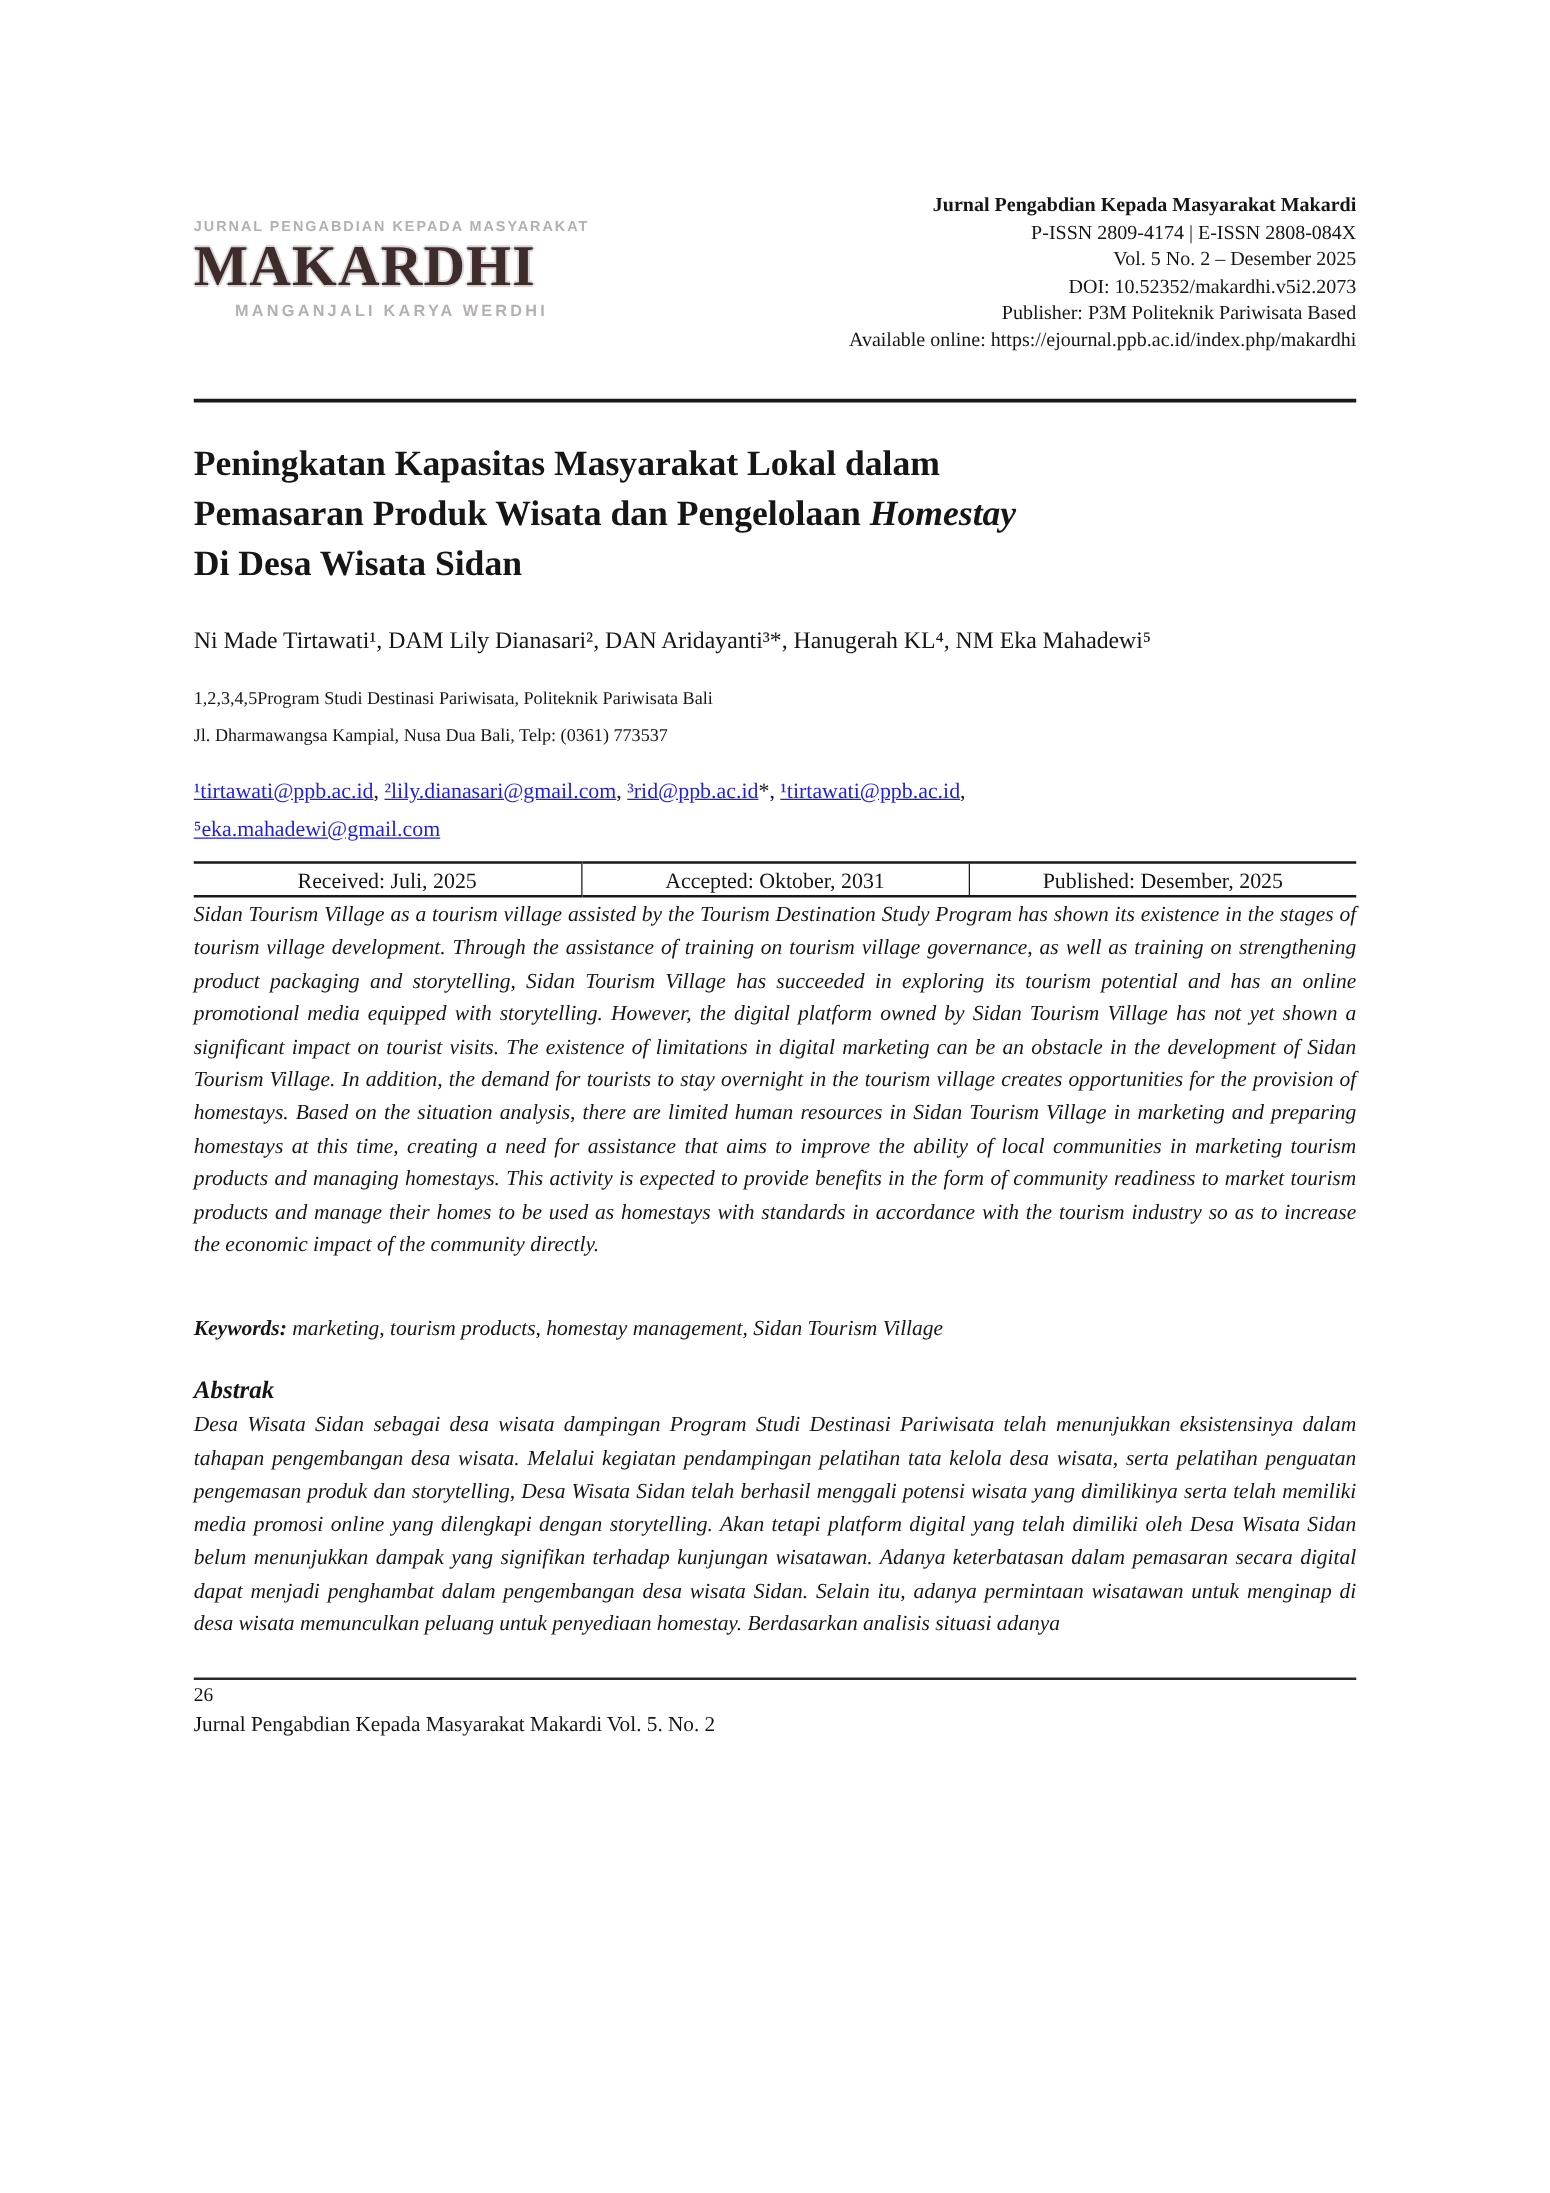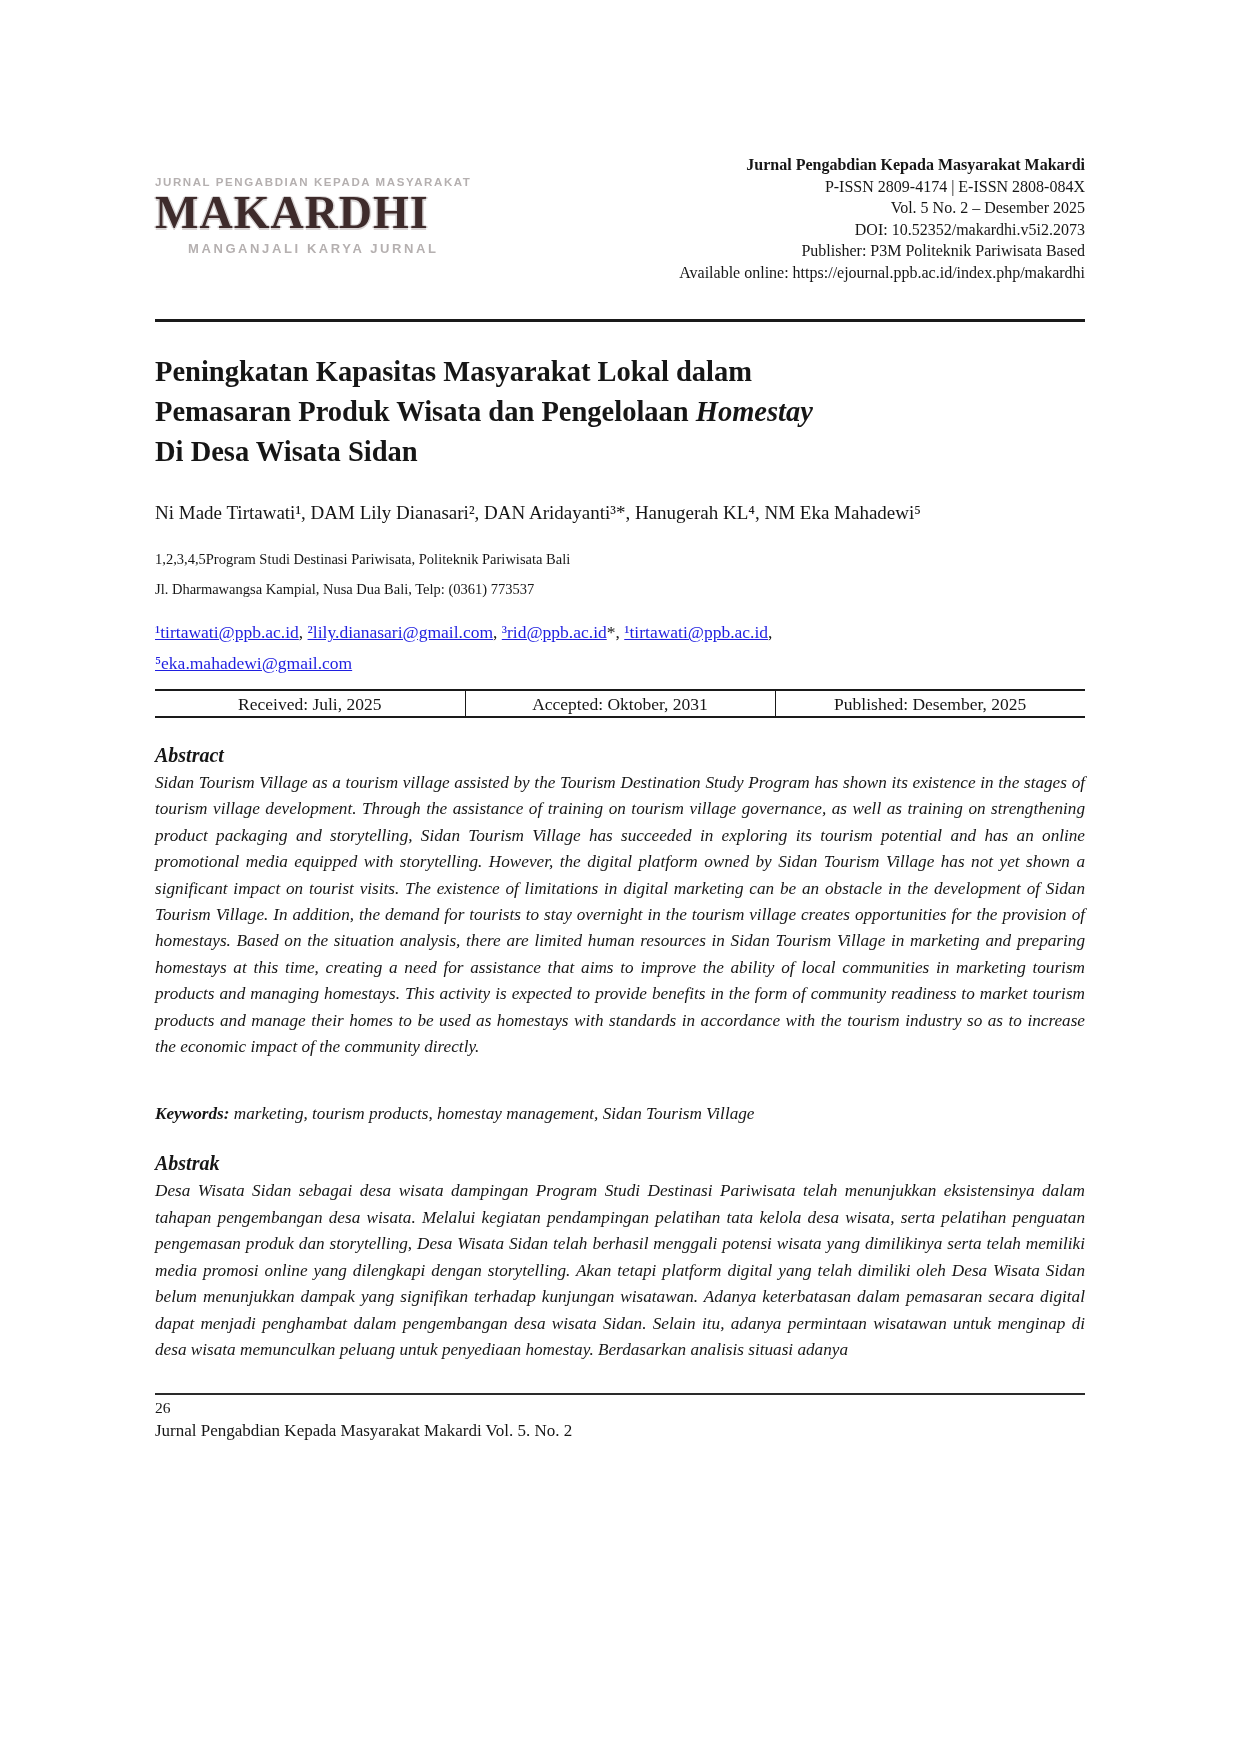--- a/index.html
+++ b/index.html
@@ -76,21 +76,21 @@
 </style>
 </head>
 <body>
 
 <div class="page">
 
   <div class="header">
     <div class="logo">
       <div class="logo-top">JURNAL PENGABDIAN KEPADA MASYARAKAT</div>
       <div class="logo-main">MAKARDHI</div>
-      <div class="logo-tagline">MANGANJALI KARYA JURNAL</div>
+      <div class="logo-tagline">MANGANJALI KARYA WERDHI</div>
     </div>
     <div class="meta">
       <div class="meta-line meta-line-bold">Jurnal Pengabdian Kepada Masyarakat Makardi</div>
       <div class="meta-line">P-ISSN 2809-4174 | E-ISSN 2808-084X</div>
       <div class="meta-line">Vol. 5 No. 2 – Desember 2025</div>
       <div class="meta-line">DOI: 10.52352/makardhi.v5i2.2073</div>
       <div class="meta-line">Publisher: P3M Politeknik Pariwisata Based</div>
       <div class="meta-line">Available online: https://ejournal.ppb.ac.id/index.php/makardhi</div>
     </div>
   </div>
@@ -109,21 +109,20 @@
   <table class="dates-table">
     <tbody>
         <tr>
       <td>Received: Juli, 2025</td>
       <td>Accepted: Oktober, 2031</td>
       <td>Published: Desember, 2025</td>
     </tr>
   </tbody>
     </table>
 
-  <h2 class="sec-heading">Abstract</h2>
   <p class="abs-body">Sidan Tourism Village as a tourism village assisted by the Tourism Destination Study Program has shown its existence in the stages of tourism village development. Through the assistance of training on tourism village governance, as well as training on strengthening product packaging and storytelling, Sidan Tourism Village has succeeded in exploring its tourism potential and has an online promotional media equipped with storytelling. However, the digital platform owned by Sidan Tourism Village has not yet shown a significant impact on tourist visits. The existence of limitations in digital marketing can be an obstacle in the development of Sidan Tourism Village. In addition, the demand for tourists to stay overnight in the tourism village creates opportunities for the provision of homestays. Based on the situation analysis, there are limited human resources in Sidan Tourism Village in marketing and preparing homestays at this time, creating a need for assistance that aims to improve the ability of local communities in marketing tourism products and managing homestays. This activity is expected to provide benefits in the form of community readiness to market tourism products and manage their homes to be used as homestays with standards in accordance with the tourism industry so as to increase the economic impact of the community directly.</p>
 
   <p class="keywords"><span class="kw-label">Keywords:</span><span> marketing, tourism products, homestay management, Sidan Tourism Village</span></p>
 
   <h2 class="sec-heading">Abstrak</h2>
   <p class="abs-body">Desa Wisata Sidan sebagai desa wisata dampingan Program Studi Destinasi Pariwisata telah menunjukkan eksistensinya dalam tahapan pengembangan desa wisata. Melalui kegiatan pendampingan pelatihan tata kelola desa wisata, serta pelatihan penguatan pengemasan produk dan storytelling, Desa Wisata Sidan telah berhasil menggali potensi wisata yang dimilikinya serta telah memiliki media promosi online yang dilengkapi dengan storytelling. Akan tetapi platform digital yang telah dimiliki oleh Desa Wisata Sidan belum menunjukkan dampak yang signifikan terhadap kunjungan wisatawan. Adanya keterbatasan dalam pemasaran secara digital dapat menjadi penghambat dalam pengembangan desa wisata Sidan. Selain itu, adanya permintaan wisatawan untuk menginap di desa wisata memunculkan peluang untuk penyediaan homestay. Berdasarkan analisis situasi adanya</p>
 
   <div class="footer">
     <hr class="footer-rule">
     <div class="pageno">26</div>

